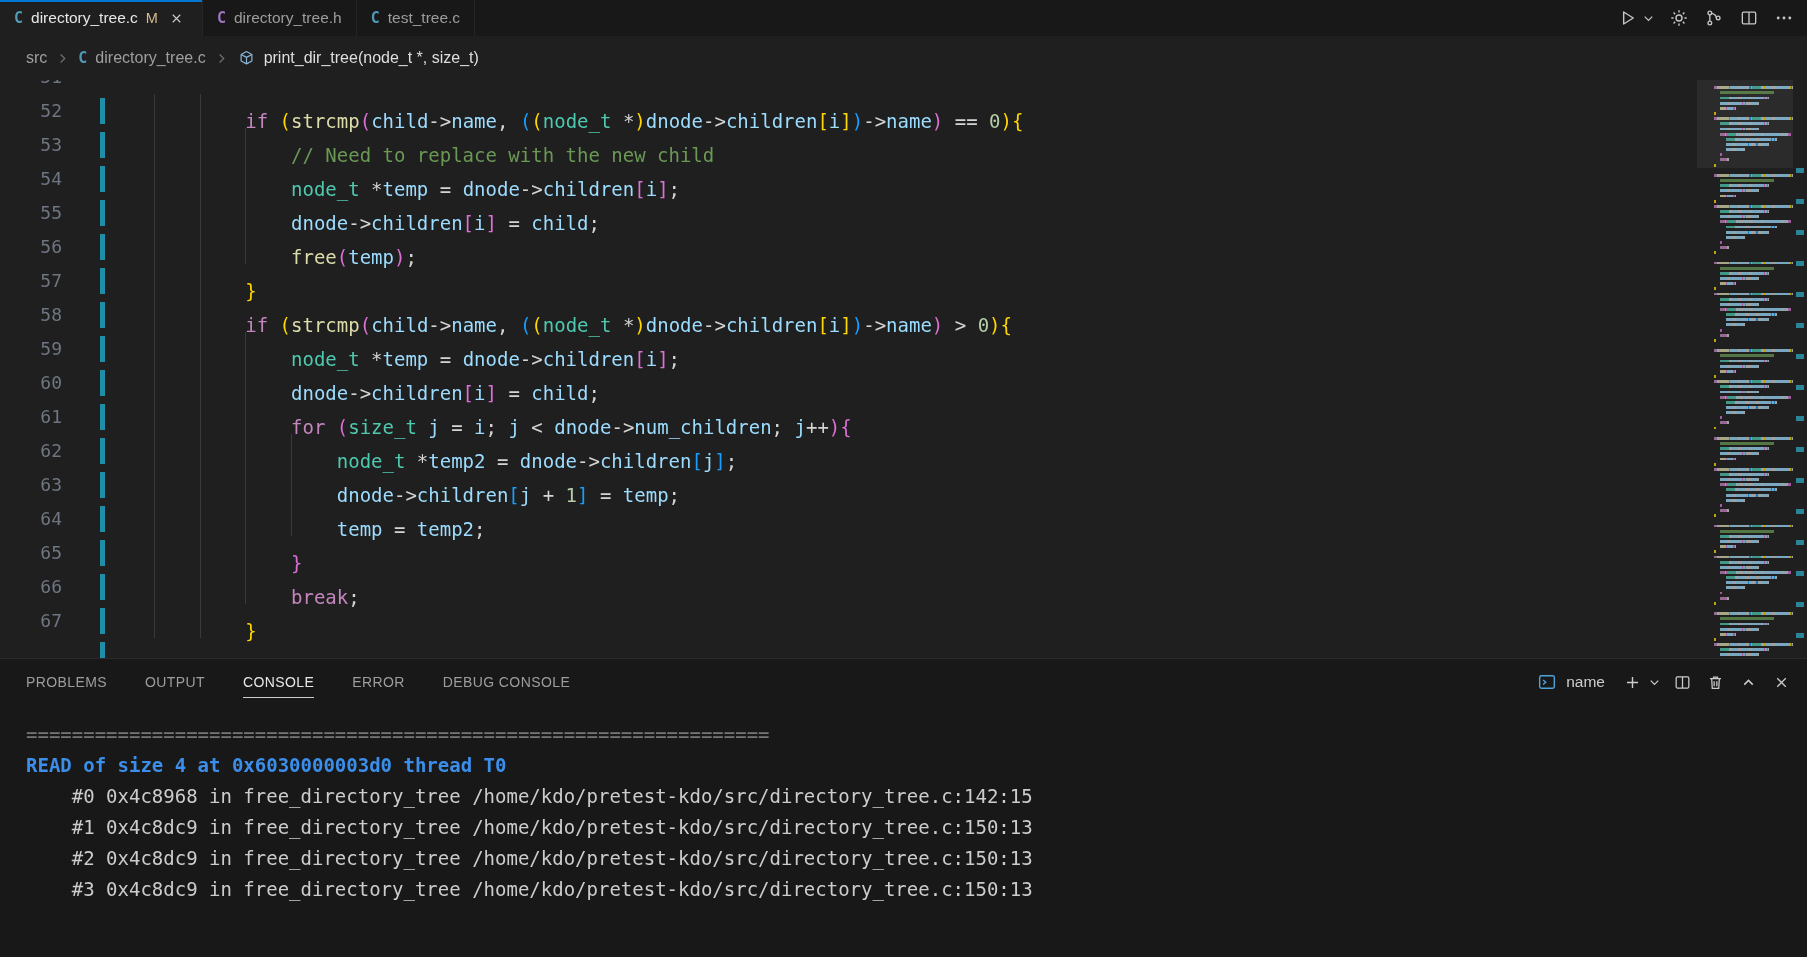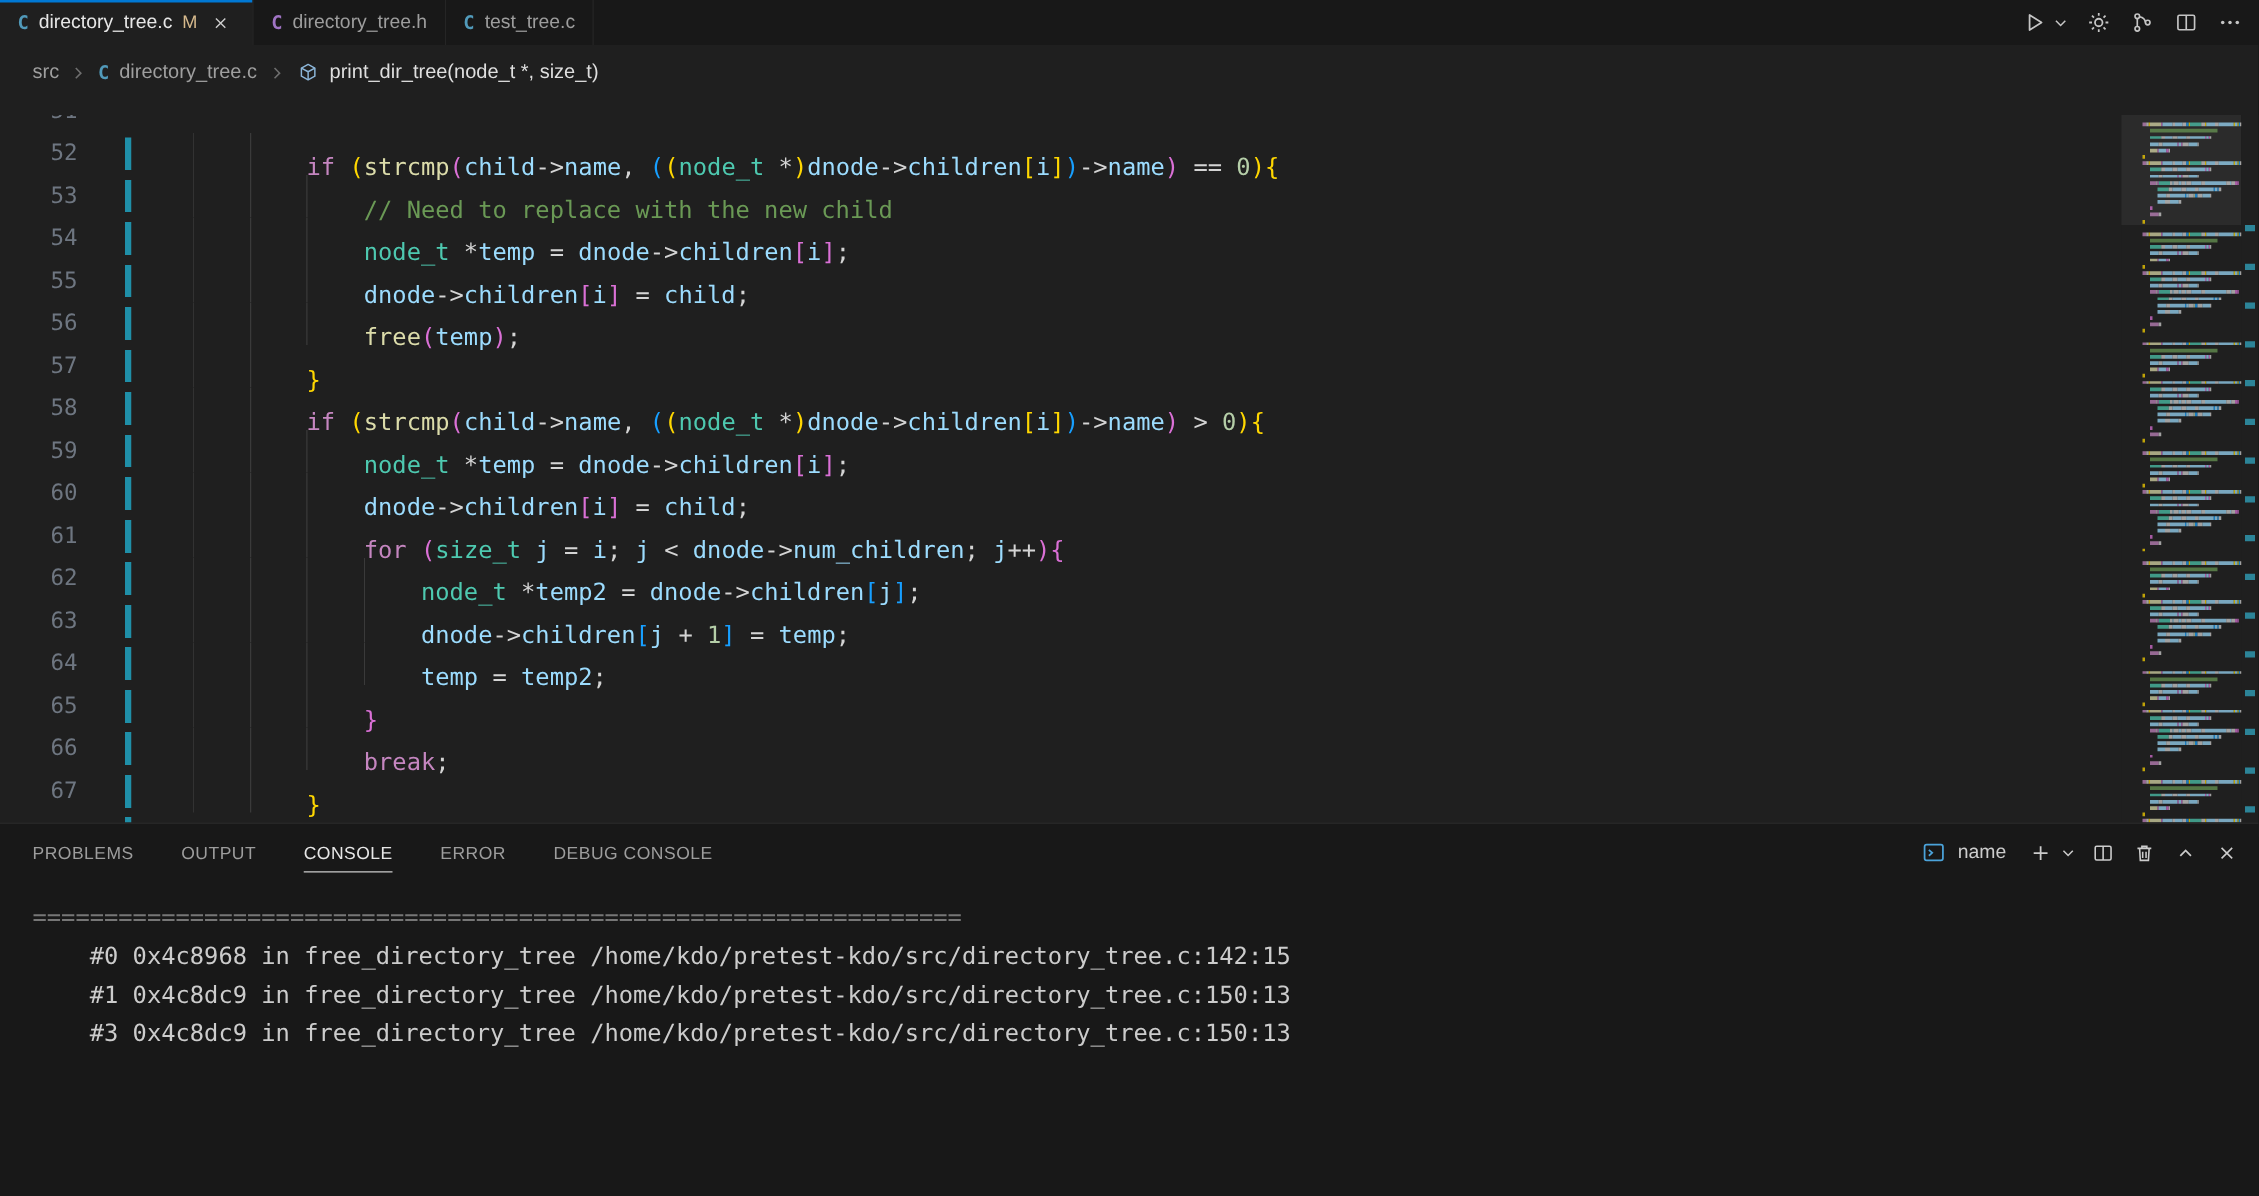--- a/index.html
+++ b/index.html
@@ -22,21 +22,21 @@
   .ea-btn.narrow { width:17px; margin-left:-8px; }
 
   
   .breadcrumb { height:44px; display:flex; align-items:center; gap:8px; padding-left:26px; font-size:16px; color:#9f9f9f; background:#1f1f1f; }
   .bc-sep { display:flex; align-items:center; }
   .bc-ic { display:flex; align-items:center; }
   .bc-c { font-family:"DejaVu Sans Mono", monospace; font-weight:bold; font-size:15px; color:#519aba; }
   .bc-last { color:#dfdfdf; }
 
   
-  .editor-area { position:absolute; top:92px; left:0; width:1807px; height:578px; overflow:hidden; background:#1f1f1f; }
+  .editor-area { position:absolute; top:80px; left:0; width:1807px; height:578px; overflow:hidden; background:#1f1f1f; }
   .code-scroller { position:absolute; top:0; left:0; right:112px; margin-top:-20px;
                    font-family:"DejaVu Sans Mono", monospace; font-size:19px; line-height:34px; white-space:pre; }
   .code-line { display:flex; height:34px; }
   .line-num { flex:0 0 62px; text-align:right; color:#6e7681; font-size:18px; cursor:pointer; }
   .line-content { margin-left:46px; }
   .ind { display:inline-block; width:4ch; height:100%; }
   .ind.g { box-shadow:inset 1px 0 0 #3a3a3a; }
   .git-strip { position:absolute; left:100px; top:18px; width:5px; height:560px; }
 
   
@@ -1376,19 +1376,21 @@
         </span>
         <span class="p-btn">
           <svg width="17" height="17" viewBox="0 0 24 24" fill="none" stroke="currentColor" stroke-width="1.8">
               <path d="M6 6l12 12M18 6 6 18"></path>
             </svg>
         </span>
       </div>
     </div>
     <div class="terminal" id="terminal">
         <div class="term-line term-dim">=================================================================</div>
+        <div class="term-line term-blue">READ of size 4 at 0x6030000003d0 thread T0</div>
         <div class="term-line term-fg">    #0 0x4c8968 in free_directory_tree /home/kdo/pretest-kdo/src/directory_tree.c:142:15</div>
         <div class="term-line term-fg">    #1 0x4c8dc9 in free_directory_tree /home/kdo/pretest-kdo/src/directory_tree.c:150:13</div>
+        <div class="term-line term-fg">    #2 0x4c8dc9 in free_directory_tree /home/kdo/pretest-kdo/src/directory_tree.c:150:13</div>
         <div class="term-line term-fg">    #3 0x4c8dc9 in free_directory_tree /home/kdo/pretest-kdo/src/directory_tree.c:150:13</div>
       </div>
   </div>
 
 </div>
 
 </body></html>

